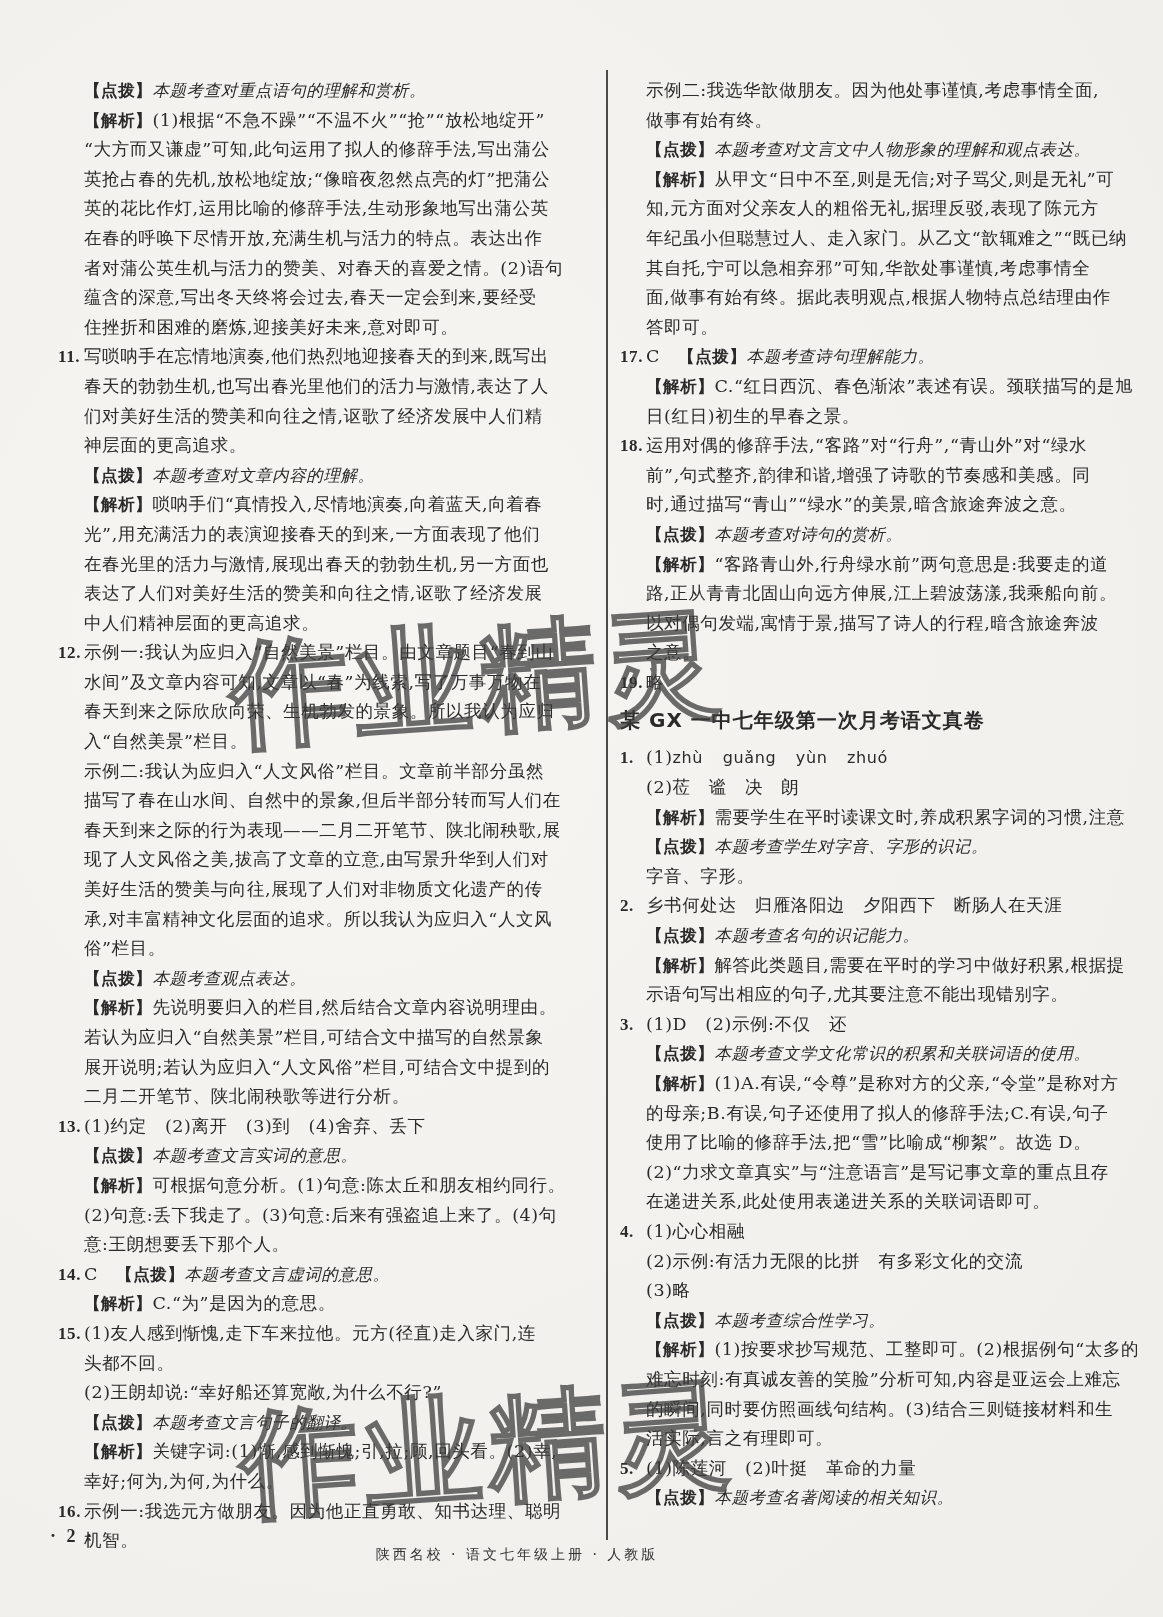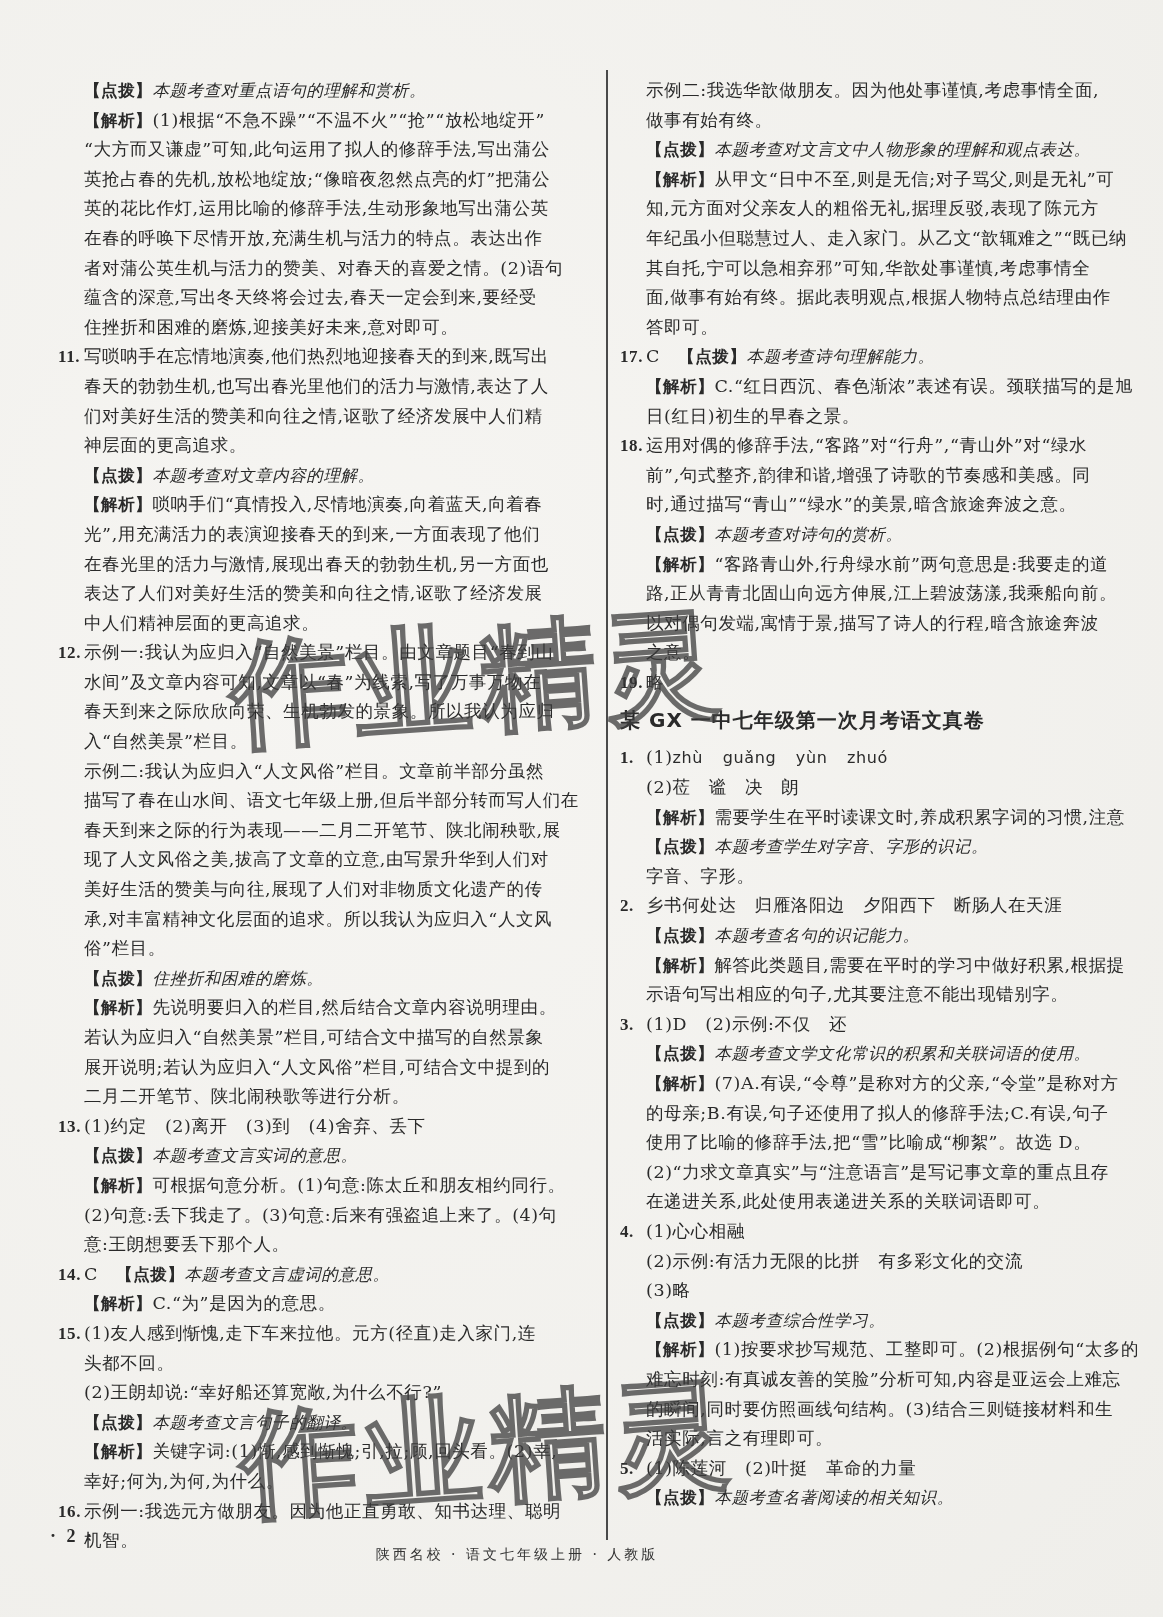--- a/index.html
+++ b/index.html
@@ -51,27 +51,27 @@
       <div class="line ind"><span class="tag">【解析】</span><span>唢呐手们“真情投入,尽情地演奏,向着蓝天,向着春</span></div>
       <div class="line ind"><span>光”,用充满活力的表演迎接春天的到来,一方面表现了他们</span></div>
       <div class="line ind"><span>在春光里的活力与激情,展现出春天的勃勃生机,另一方面也</span></div>
       <div class="line ind"><span>表达了人们对美好生活的赞美和向往之情,讴歌了经济发展</span></div>
       <div class="line ind"><span>中人们精神层面的更高追求。</span></div>
       <div class="line ind"><span class="qn">12.</span><span>示例一:我认为应归入“自然美景”栏目。由文章题目“春到山</span></div>
       <div class="line ind"><span>水间”及文章内容可知,文章以“春”为线索,写了万事万物在</span></div>
       <div class="line ind"><span>春天到来之际欣欣向荣、生机勃发的景象。所以我认为应归</span></div>
       <div class="line ind"><span>入“自然美景”栏目。</span></div>
       <div class="line ind"><span>示例二:我认为应归入“人文风俗”栏目。文章前半部分虽然</span></div>
-      <div class="line ind"><span>描写了春在山水间、语文七年级上册,但后半部分转而写人们在</span></div>
+      <div class="line ind"><span>描写了春在山水间、自然中的景象,但后半部分转而写人们在</span></div>
       <div class="line ind"><span>春天到来之际的行为表现——二月二开笔节、陕北闹秧歌,展</span></div>
       <div class="line ind"><span>现了人文风俗之美,拔高了文章的立意,由写景升华到人们对</span></div>
       <div class="line ind"><span>美好生活的赞美与向往,展现了人们对非物质文化遗产的传</span></div>
       <div class="line ind"><span>承,对丰富精神文化层面的追求。所以我认为应归入“人文风</span></div>
       <div class="line ind"><span>俗”栏目。</span></div>
-      <div class="line ind"><span class="tag">【点拨】</span><span class="tagtext">住挫折和困难的磨炼。</span></div>
+      <div class="line ind"><span class="tag">【点拨】</span><span class="tagtext">本题考查观点表达。</span></div>
       <div class="line ind"><span class="tag">【解析】</span><span>先说明要归入的栏目,然后结合文章内容说明理由。</span></div>
       <div class="line ind"><span>若认为应归入“自然美景”栏目,可结合文中描写的自然景象</span></div>
       <div class="line ind"><span>展开说明;若认为应归入“人文风俗”栏目,可结合文中提到的</span></div>
       <div class="line ind"><span>二月二开笔节、陕北闹秧歌等进行分析。</span></div>
       <div class="line ind"><span class="qn">13.</span><span>(1)约定　(2)离开　(3)到　(4)舍弃、丢下</span></div>
       <div class="line ind"><span class="tag">【点拨】</span><span class="tagtext">本题考查文言实词的意思。</span></div>
       <div class="line ind"><span class="tag">【解析】</span><span>可根据句意分析。(1)句意:陈太丘和朋友相约同行。</span></div>
       <div class="line ind"><span>(2)句意:丢下我走了。(3)句意:后来有强盗追上来了。(4)句</span></div>
       <div class="line ind"><span>意:王朗想要丢下那个人。</span></div>
       <div class="line ind"><span class="qn">14.</span><span>C　</span><span class="tag">【点拨】</span><span class="tagtext">本题考查文言虚词的意思。</span></div>
@@ -116,21 +116,21 @@
         <div class="line ind"><span>(2)莅　谧　决　朗</span></div>
         <div class="line ind"><span class="tag">【解析】</span><span>需要学生在平时读课文时,养成积累字词的习惯,注意</span></div>
         <div class="line ind"><span class="tag">【点拨】</span><span class="tagtext">本题考查学生对字音、字形的识记。</span></div>
         <div class="line ind"><span>字音、字形。</span></div>
         <div class="line ind"><span class="qn">2.</span><span>乡书何处达　归雁洛阳边　夕阳西下　断肠人在天涯</span></div>
         <div class="line ind"><span class="tag">【点拨】</span><span class="tagtext">本题考查名句的识记能力。</span></div>
         <div class="line ind"><span class="tag">【解析】</span><span>解答此类题目,需要在平时的学习中做好积累,根据提</span></div>
         <div class="line ind"><span>示语句写出相应的句子,尤其要注意不能出现错别字。</span></div>
         <div class="line ind"><span class="qn">3.</span><span>(1)D　(2)示例:不仅　还</span></div>
         <div class="line ind"><span class="tag">【点拨】</span><span class="tagtext">本题考查文学文化常识的积累和关联词语的使用。</span></div>
-        <div class="line ind"><span class="tag">【解析】</span><span>(7)A.有误,“令尊”是称对方的父亲,“令堂”是称对方</span></div>
+        <div class="line ind"><span class="tag">【解析】</span><span>(1)A.有误,“令尊”是称对方的父亲,“令堂”是称对方</span></div>
         <div class="line ind"><span>的母亲;B.有误,句子还使用了拟人的修辞手法;C.有误,句子</span></div>
         <div class="line ind"><span>使用了比喻的修辞手法,把“雪”比喻成“柳絮”。故选 D。</span></div>
         <div class="line ind"><span>(2)“力求文章真实”与“注意语言”是写记事文章的重点且存</span></div>
         <div class="line ind"><span>在递进关系,此处使用表递进关系的关联词语即可。</span></div>
         <div class="line ind"><span class="qn">4.</span><span>(1)心心相融</span></div>
         <div class="line ind"><span>(2)示例:有活力无限的比拼　有多彩文化的交流</span></div>
         <div class="line ind"><span>(3)略</span></div>
         <div class="line ind"><span class="tag">【点拨】</span><span class="tagtext">本题考查综合性学习。</span></div>
         <div class="line ind"><span class="tag">【解析】</span><span>(1)按要求抄写规范、工整即可。(2)根据例句“太多的</span></div>
         <div class="line ind"><span>难忘时刻:有真诚友善的笑脸”分析可知,内容是亚运会上难忘</span></div>

